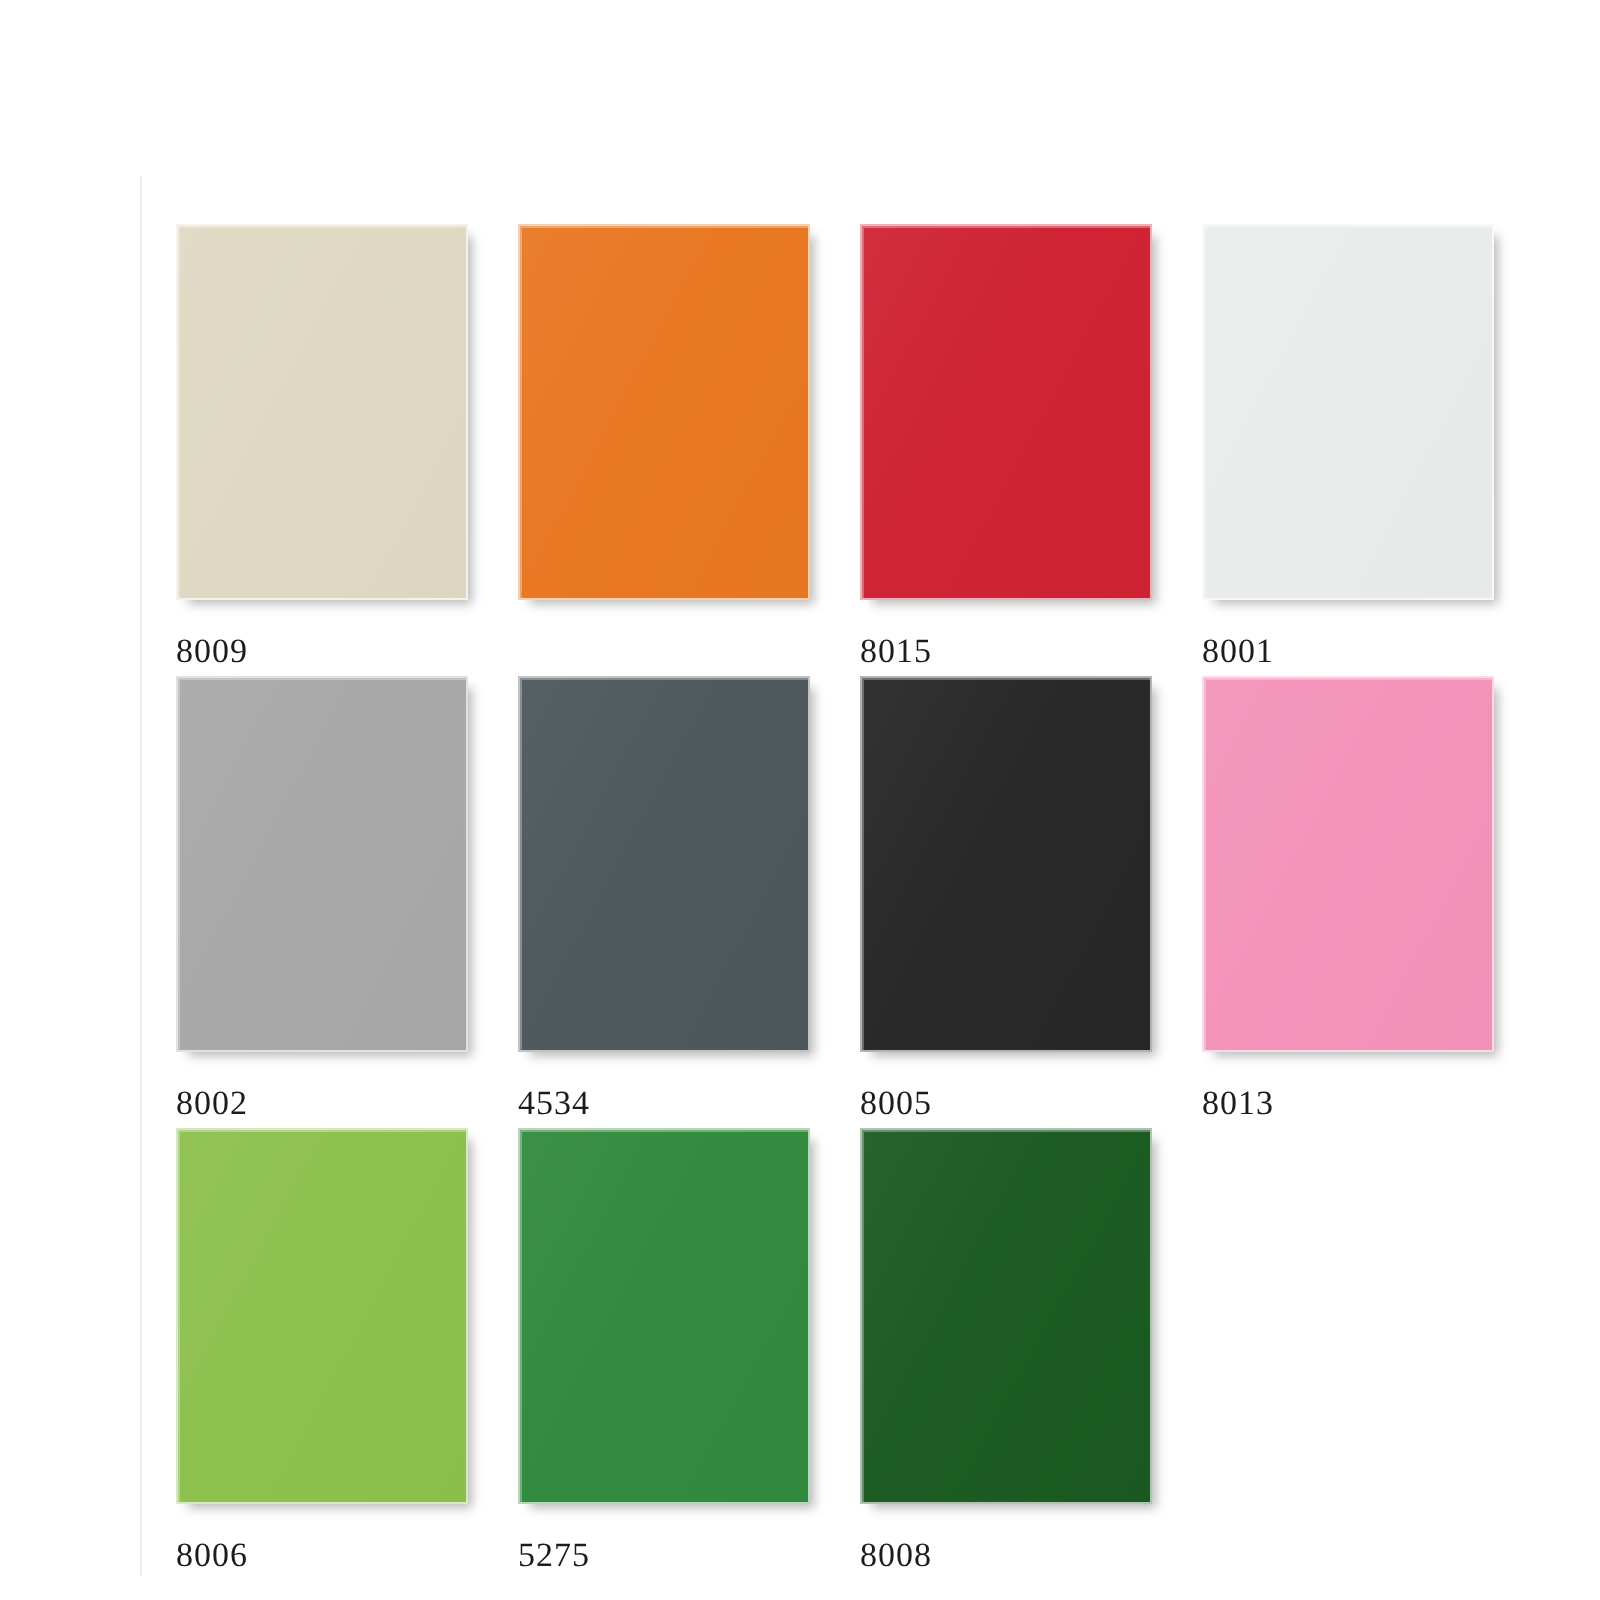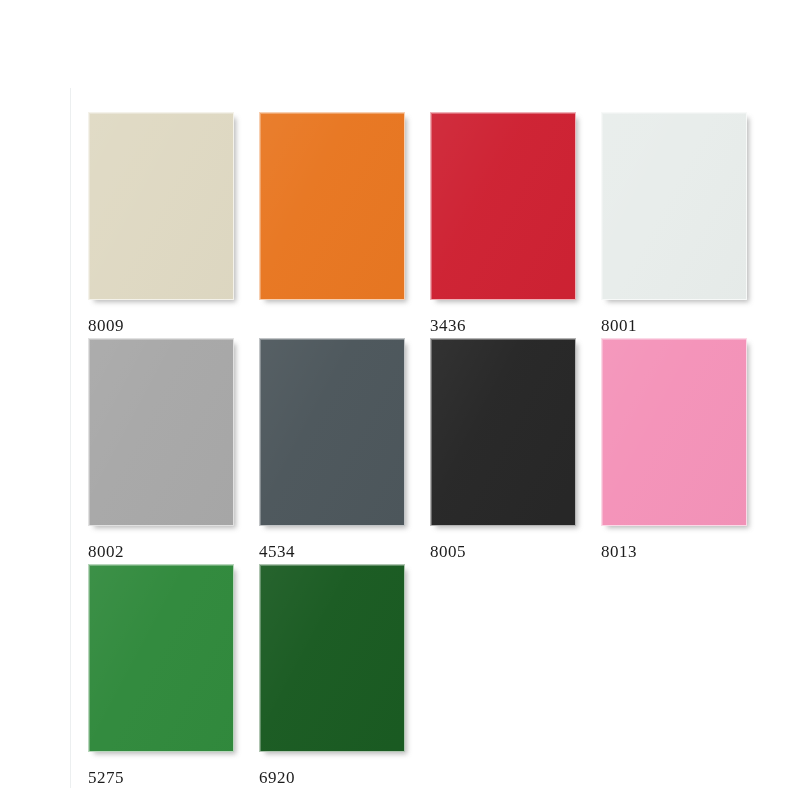--- a/index.html
+++ b/index.html
@@ -102,21 +102,21 @@
 <div class="swatch-grid">
     <div class="swatch-cell">
       <div class="swatch-chip" style="background: rgb(223, 217, 195);"></div>
       <div class="swatch-label">8009</div>
     </div>
     <div class="swatch-cell">
       <div class="swatch-chip" style="background: rgb(232, 119, 34);"></div>
     </div>
     <div class="swatch-cell">
       <div class="swatch-chip" style="background: rgb(206, 34, 51);"></div>
-      <div class="swatch-label">3436</div>
+      <div class="swatch-label">8015</div>
     </div>
     <div class="swatch-cell">
       <div class="swatch-chip" style="background: rgb(232, 237, 235);"></div>
       <div class="swatch-label">8001</div>
     </div>
     <div class="swatch-cell">
       <div class="swatch-chip" style="background: rgb(168, 168, 168);"></div>
       <div class="swatch-label">8002</div>
     </div>
     <div class="swatch-cell">
@@ -125,20 +125,24 @@
     </div>
     <div class="swatch-cell">
       <div class="swatch-chip" style="background: rgb(39, 39, 39);"></div>
       <div class="swatch-label">8005</div>
     </div>
     <div class="swatch-cell">
       <div class="swatch-chip" style="background: rgb(244, 147, 185);"></div>
       <div class="swatch-label">8013</div>
     </div>
     <div class="swatch-cell">
+      <div class="swatch-chip" style="background: rgb(141, 192, 78);"></div>
+      <div class="swatch-label">8006</div>
+    </div>
+    <div class="swatch-cell">
       <div class="swatch-chip" style="background: rgb(49, 138, 61);"></div>
       <div class="swatch-label">5275</div>
     </div>
     <div class="swatch-cell">
       <div class="swatch-chip" style="background: rgb(26, 91, 34);"></div>
-      <div class="swatch-label">6920</div>
+      <div class="swatch-label">8008</div>
     </div>
   </div>
 
 </body></html>

